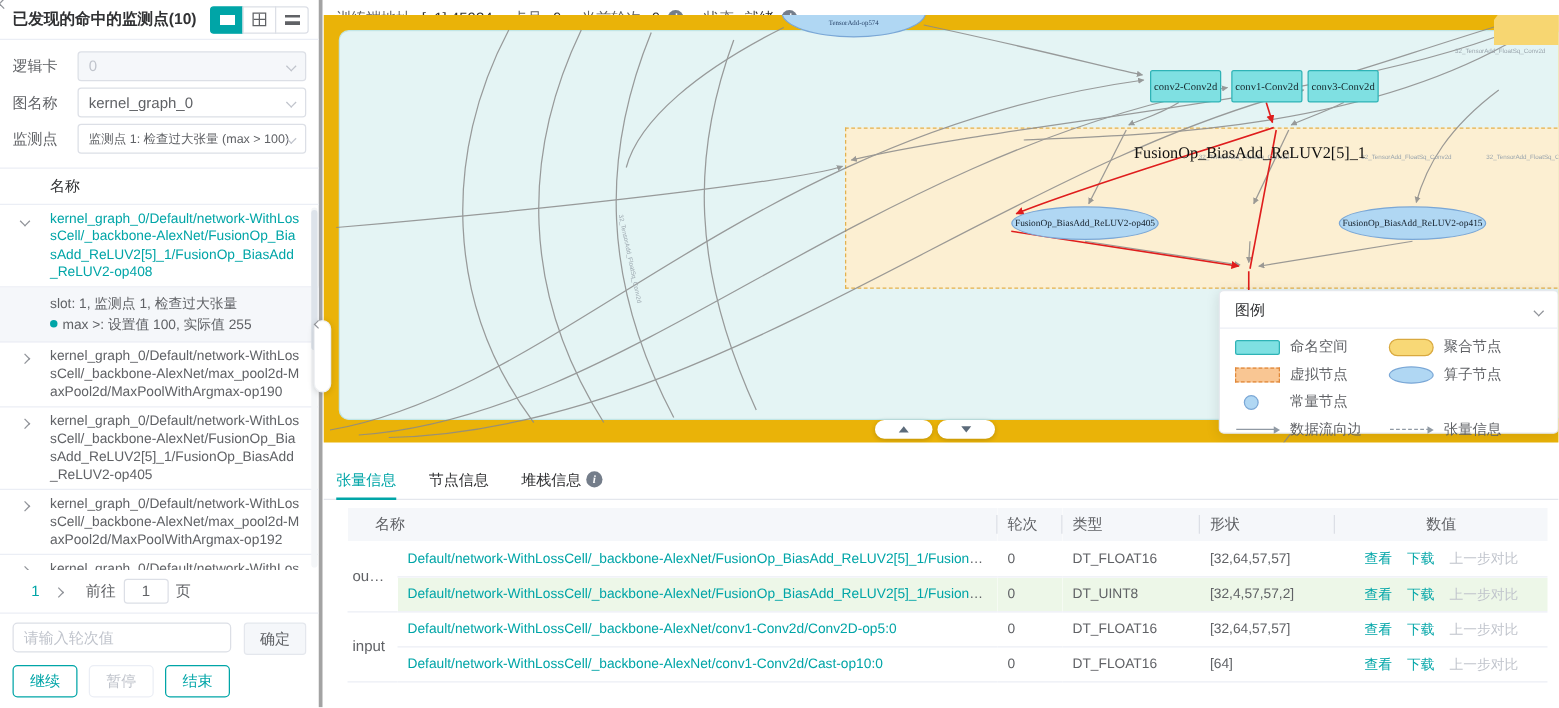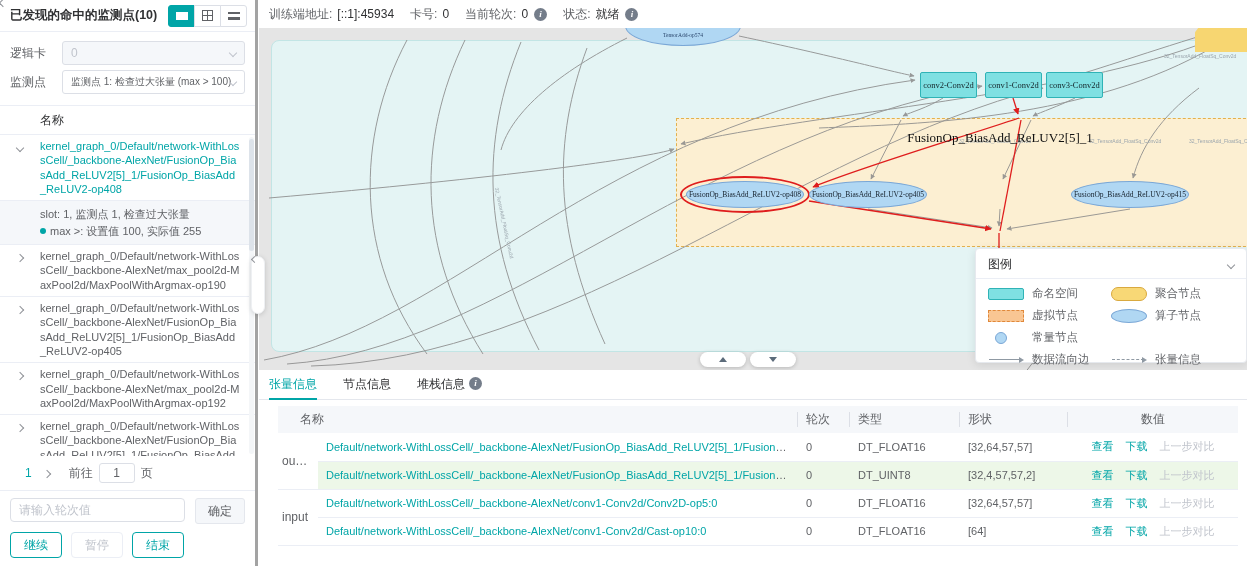--- a/index.html
+++ b/index.html
@@ -80,21 +80,21 @@
   .main{position:absolute;left:259px;top:0;width:988px;height:566px;}
   .topbar{height:28px;display:flex;align-items:center;padding-left:10px;color:#606266;}
   .tb-lab{margin-right:5px;}
   .tb-val{color:#303133;margin-right:16px;}
   .tb-val.tight{margin-right:6px;}
   .info{display:inline-block;width:13px;height:13px;border-radius:50%;background:#747d8a;color:#fff;
         text-align:center;line-height:13px;font-size:9px;font-family:"Liberation Serif",serif;
         font-style:italic;font-weight:bold;margin-right:16px;}
   .info::before{content:"i";}
 
-  .graph{position:absolute;left:0;top:28px;width:988px;height:342px;overflow:hidden;background:#e5e5e5;}
+  .graph{position:absolute;left:0;top:12px;width:988px;height:342px;overflow:hidden;background:#eab308;}
   .ns-rect{position:absolute;left:12px;top:12px;width:980px;height:312px;background:#e4f4f4;
            border:1px solid #c2e5e5;border-radius:8px;z-index:1;}
   .region{position:absolute;left:417px;top:90px;width:575px;height:129px;background:#fcefd2;
           border:1.6px dashed #e2b14e;z-index:2;}
   .region-label{position:absolute;left:616px;top:102px;width:250px;text-align:center;z-index:6;
           font-family:"Liberation Serif",serif;font-size:13px;color:#111;}
   .edges{position:absolute;left:0;top:0;z-index:5;}
   .conv{position:absolute;top:44px;width:57px;height:26px;background:#7fe0e2;border:1px solid #2fb3b6;
         border-radius:2px;display:flex;align-items:center;justify-content:center;z-index:6;
         font-family:"Liberation Serif",serif;font-size:8.5px;color:#14252a;cursor:pointer;}
@@ -177,20 +177,27 @@
             <span class="ic-bars"></span>
           </div>
       </div>
     </div>
 
     <div class="form">
       <div class="frow">
         <div class="flabel">逻辑卡</div>
         <div class="select disabled">
           <span>0</span>
+          <span class="chev down"></span>
+        </div>
+      </div>
+      <div class="frow">
+        <div class="flabel">图名称</div>
+        <div class="select">
+          <span>kernel_graph_0</span>
           <span class="chev down"></span>
         </div>
       </div>
       <div class="frow">
         <div class="flabel">监测点</div>
         <div class="select small">
           <span>监测点 1: 检查过大张量 (max &gt; 100)</span>
           <span class="chev down"></span>
         </div>
       </div>
@@ -326,21 +333,20 @@
         <span>TensorAdd-op574</span>
       </div>
       <div class="yellownode"></div>
 
       <div class="conv" style="left:661px">conv2-Conv2d</div>
       <div class="conv" style="left:726px">conv1-Conv2d</div>
       <div class="conv" style="left:787px">conv3-Conv2d</div>
 
       <div class="region-label">FusionOp_BiasAdd_ReLUV2[5]_1</div>
 
-      <div class="opnode hit" style="left:427px">FusionOp_BiasAdd_ReLUV2-op408</div>
       <div class="opnode" style="left:550px">FusionOp_BiasAdd_ReLUV2-op405</div>
       <div class="opnode" style="left:812px">FusionOp_BiasAdd_ReLUV2-op415</div>
 
       <div class="legend">
         <div class="lg-head">
           <span>图例</span>
           <span class="chev down dark"></span>
         </div>
         <div class="lg-grid">
           <div class="lg-item">

